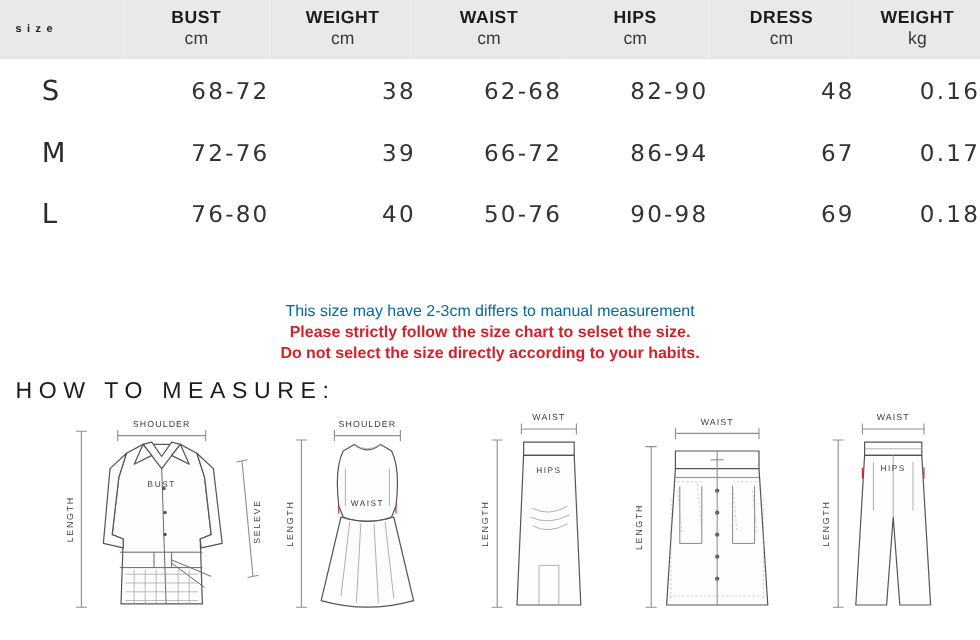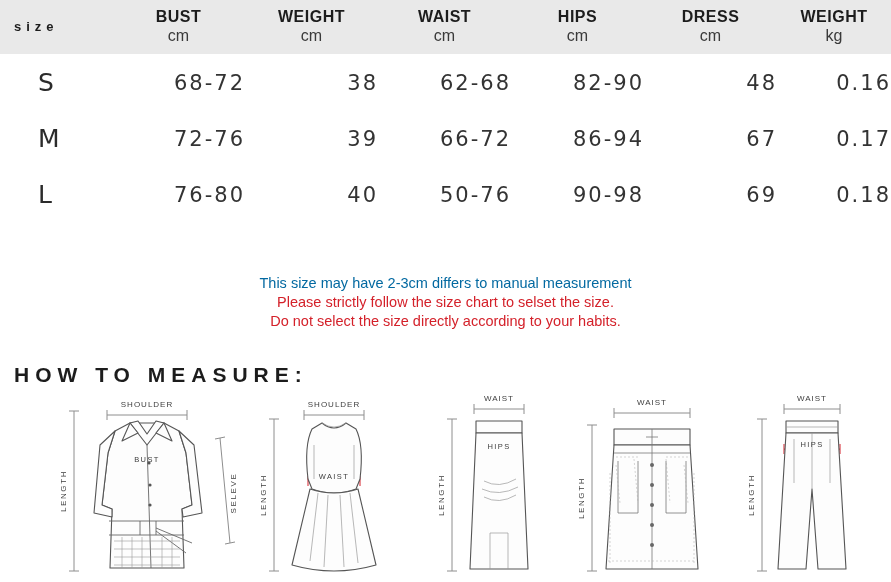--- a/index.html
+++ b/index.html
@@ -29,21 +29,21 @@
     font-weight: bold;
     font-size: 16px;
     color: #1c1c1c;
     padding: 8px 0 9px 0;
     text-align: center;
     vertical-align: middle;
     letter-spacing: 0.5px;
   }
   .size-table th.col-size {
     letter-spacing: 5px;
-    font-size: 13px;
+    font-size: 10px;
     padding-left: 14px;
     text-align: left;
     margin-left: 24px;
   }
   .unit {
     display: block;
     font-size: 16px;
     font-weight: normal;
     letter-spacing: 0;
     margin-top: 1px;
@@ -80,29 +80,30 @@
     text-align: center;
     line-height: 1.32;
   }
   .note-gray {
     font-size: 14.5px;
     color: #0369a1;
   }
   .note-red {
     font-size: 14.5px;
     color: #d4212a;
+    font-weight: bold;
   }
 
   
   .how-title {
-    margin: 32px 0 0 14px;
+    margin: 13px 0 0 14px;
     font-size: 21px;
     letter-spacing: 6px;
     color: #1c1c1c;
-    font-weight: bold;
+    font-weight: normal;
   }
 
   .figures {
     position: relative;
     margin-top: 6px;
     height: 225px;
   }
   .figure {
     position: absolute;
     top: 0;

